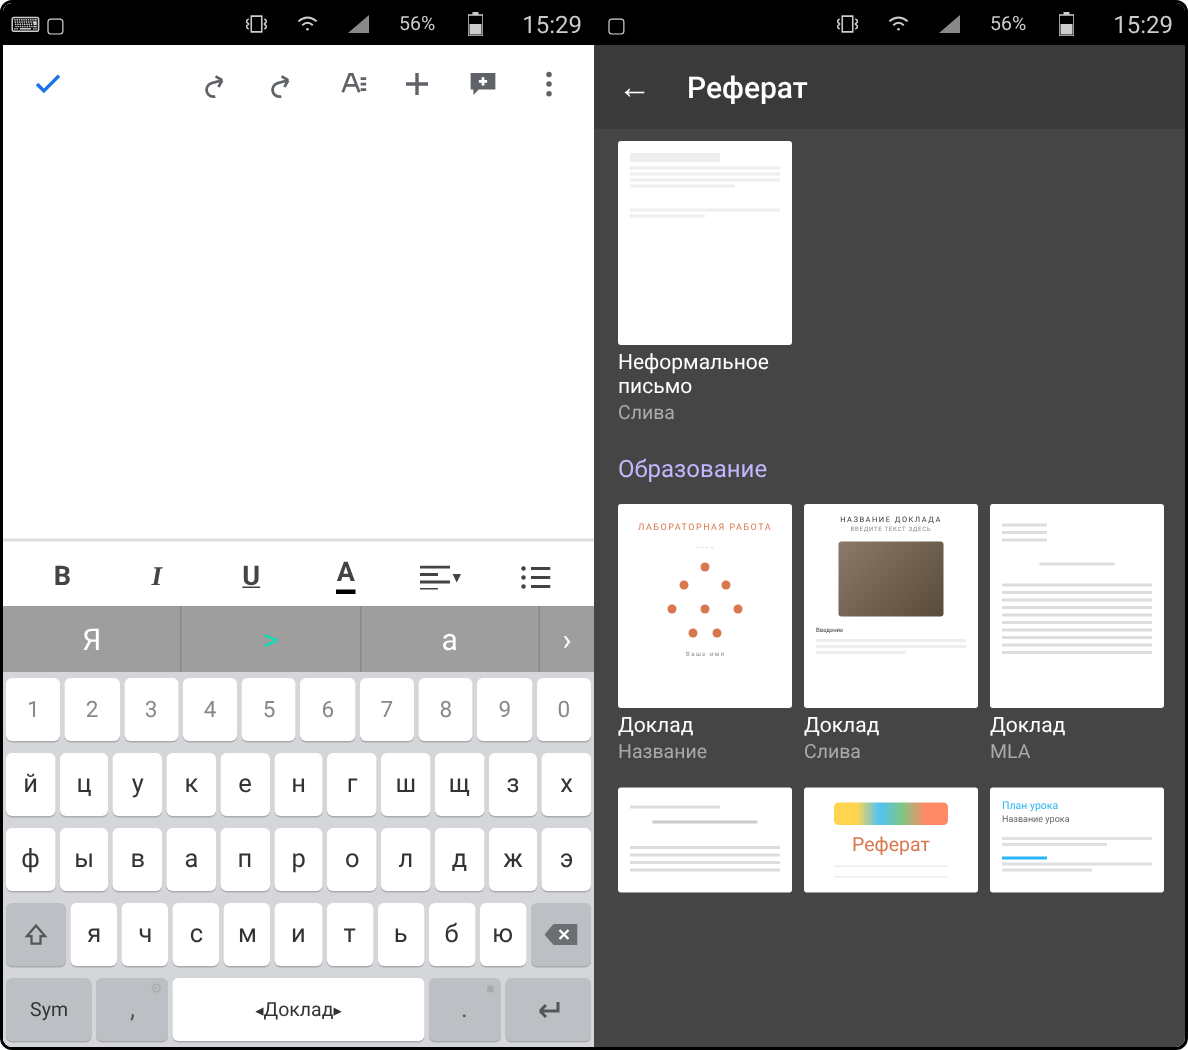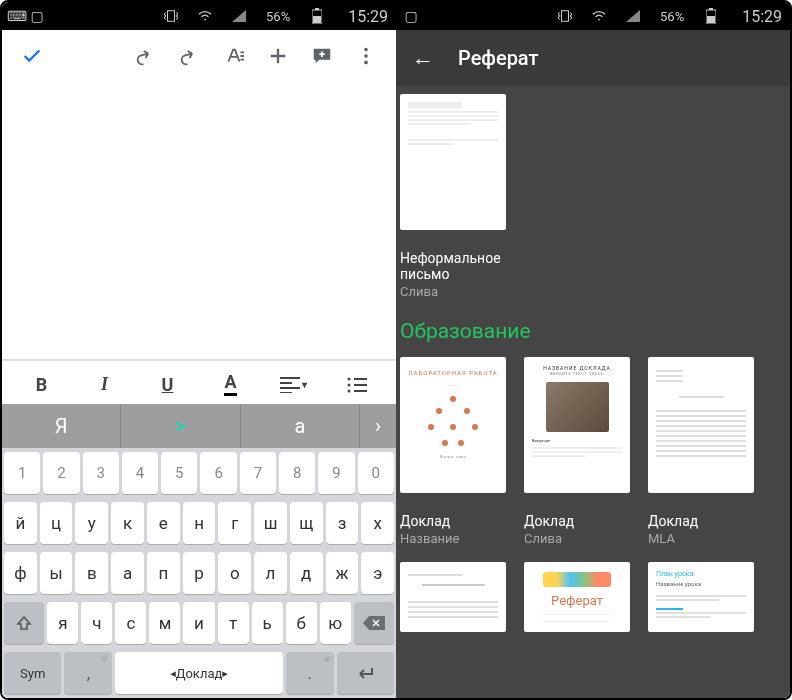--- a/index.html
+++ b/index.html
@@ -34,25 +34,25 @@
 .key.fn{background:#bcc0c4;color:#555}
 .key.shift{flex:1.3}
 .key.bksp{flex:1.3;background:#bcc0c4}
 .key.space{flex:3.5}
 .key.sym{flex:1.2;background:#bcc0c4;font-size:13px}
 .key.enter{flex:1.2;background:#bcc0c4}
 .key-sub{position:absolute;top:2px;right:4px;font-size:9px;color:#aaa}
 .right-header{height:56px;background:#3a3a3a;display:flex;align-items:center;padding:0 16px;gap:24px;color:#fff}
 .back-arrow{font-size:22px;cursor:pointer}
 .right-title{font-size:20px;font-weight:500}
-.right-content{padding:8px 4px;overflow-y:auto;height:calc(100% - 84px)}
-.tmpl-thumb{width:106px;height:136px;background:#fff;border-radius:2px;margin-bottom:20px;padding:8px;font-size:4px;color:#666;overflow:hidden}
+.right-content{padding:8px 16px;overflow-y:auto;height:calc(100% - 84px)}
+.tmpl-thumb{width:116px;height:136px;background:#fff;border-radius:2px;margin-bottom:4px;padding:8px;font-size:4px;color:#666;overflow:hidden}
 .tmpl-title{color:#fff;font-size:14px;margin-bottom:2px}
 .tmpl-sub{color:#aaa;font-size:13px}
-.section-title{color:#22c55e;font-size:21px;margin:20px 0 14px 0}
+.section-title{color:#c4b5fd;font-size:16px;margin:20px 0 14px 0}
 .tmpl-row{display:flex;gap:12px}
 .tmpl-card{width:112px}
 .thumb-lab{display:flex;flex-direction:column;align-items:center;padding:12px 6px;gap:8px}
 .lab-title{font-size:6px;color:#d97850;letter-spacing:1px}
 .lab-dots{width:50px;height:50px;position:relative}
 .dot{width:6px;height:6px;background:#d97850;border-radius:50%;position:absolute}
 .thumb-lux{padding:8px}
 .lux-title{font-size:5px;letter-spacing:1px;color:#333;text-align:center}
 .lux-img{width:70%;height:50px;background:linear-gradient(135deg,#8a7a6a,#5a4a3a);margin:6px auto;border-radius:2px}
 .thumb-mla{padding:10px 8px}

